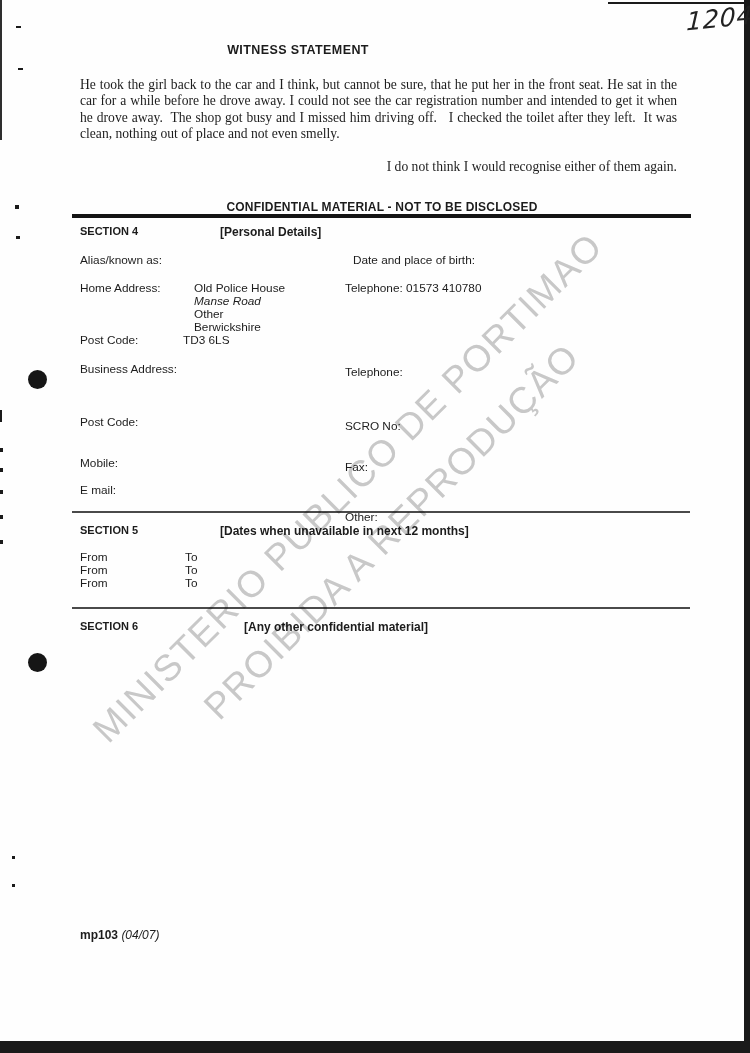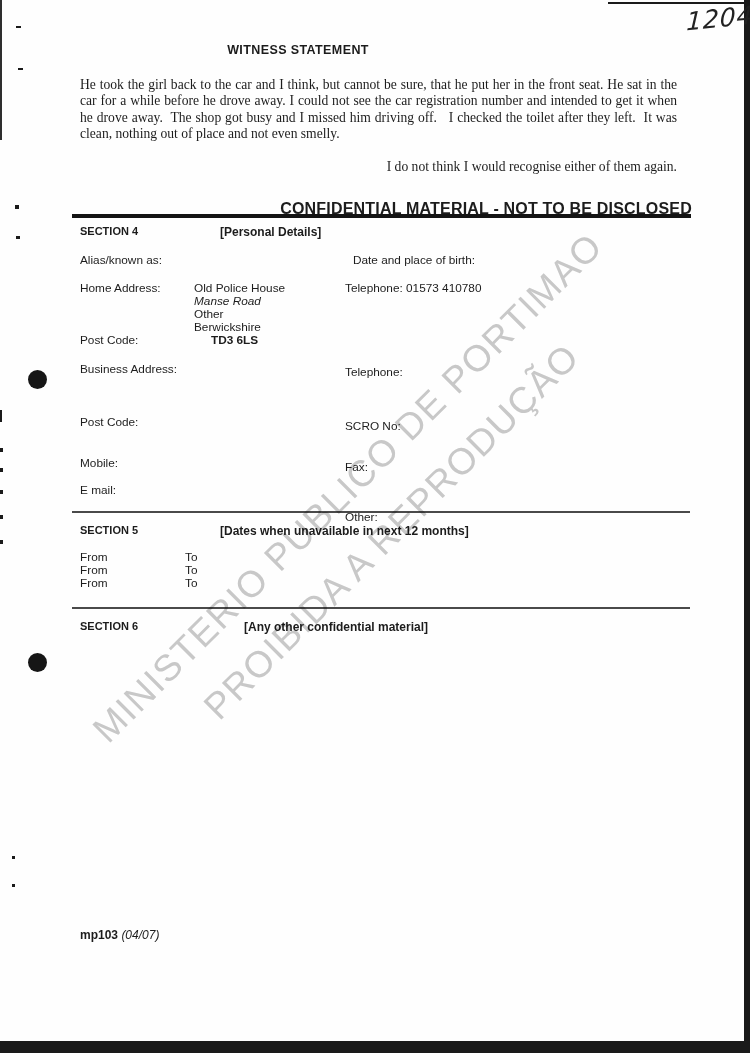--- a/index.html
+++ b/index.html
@@ -35,30 +35,30 @@
     position:absolute; left:80px; width:597px;
     font-family:"Liberation Serif", serif;
     font-size:13.6px; line-height:16.3px;
     text-align:justify; white-space:pre-wrap;
   }
   .para1 { top:77px; }
   .para2 { top:159px; text-align:right; }
 
   .banner-text {
     position:absolute; left:72px; top:200px; width:620px;
-    text-align:right; font-weight:bold; font-size:16px; letter-spacing:.2px;
+    text-align:center; font-weight:bold; font-size:12px; letter-spacing:.2px;
   }
   .rule-thick { position:absolute; left:72px; top:214px; width:619px; height:3.5px; background:#141414; }
   .rule-thin  { position:absolute; left:72px; width:618px; height:2px; background:#4a4a4a; }
 
   .sec-label { position:absolute; left:80px; font-weight:bold; font-size:11px; }
   .sec-title { position:absolute; left:220px; font-weight:bold; font-size:12px; }
   .lbl { position:absolute; font-size:11.8px; }
   .col-l { left:80px; }
-  .col-m { left:211px;font-weight:bold; }
+  .col-m { left:183px; }
   .col-r { left:345px; }
 
   .addr-line { position:absolute; left:194px; font-size:11.8px; }
 
   
   .watermark {
     position:absolute; left:40px; top:240px; width:660px; height:540px;
     display:flex; flex-direction:column; align-items:center; justify-content:center;
     transform:rotate(-45deg);
     mix-blend-mode:multiply;

